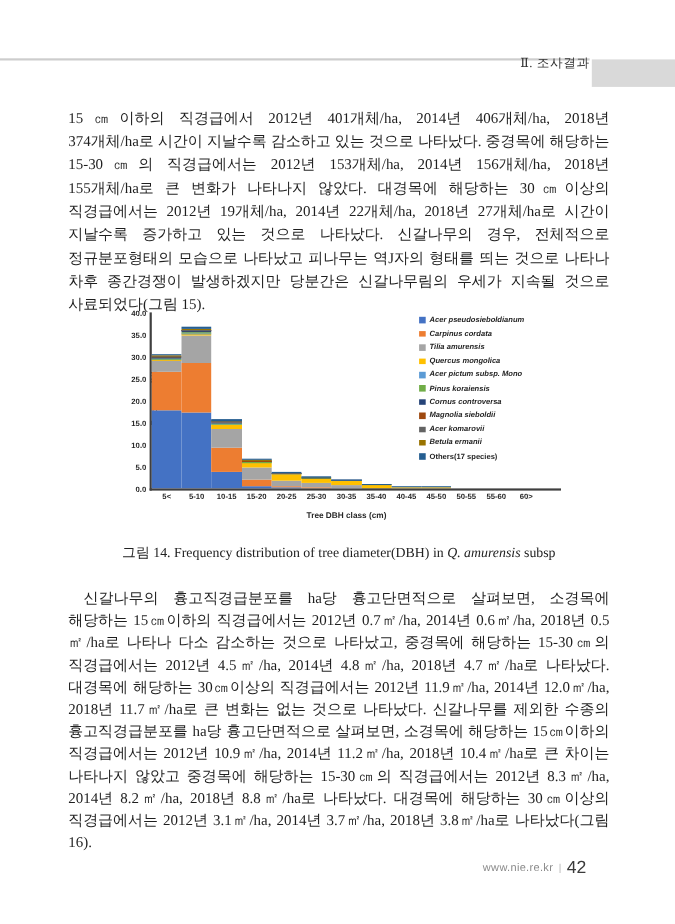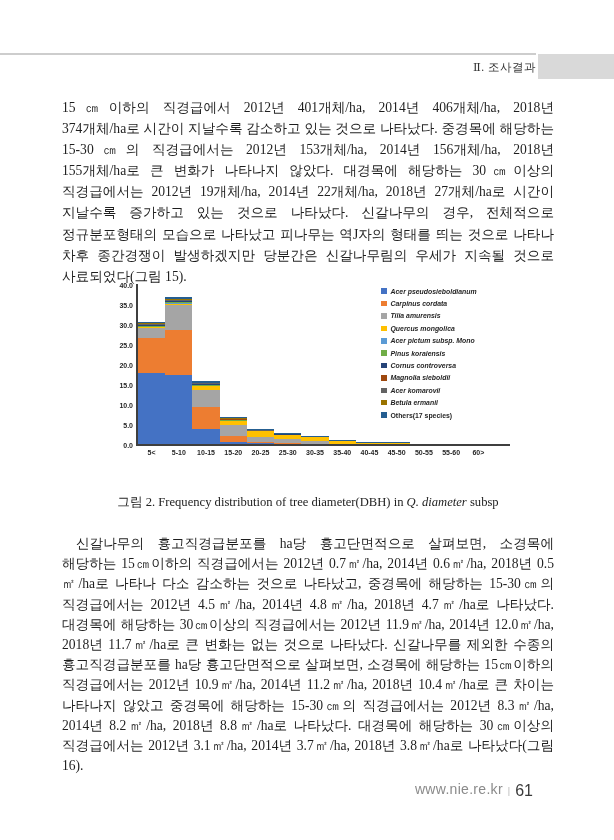--- a/index.html
+++ b/index.html
@@ -4,36 +4,36 @@
 <style>
   * { margin:0; padding:0; box-sizing:border-box; }
   html,body { background:#ffffff; }
   body {
     width:614px; height:840px; position:relative; overflow:hidden;
     font-family:"Liberation Serif","DejaVu Serif",serif;
     color:#1c1c1c;
   }
   
   .header-rule { position:absolute; top:53px; left:0; width:536px; height:2px; background:#cdcdcd; }
-  .header-section { position:absolute; top:60px; left:0; width:536px; text-align:right;
+  .header-section { position:absolute; top:50px; left:0; width:536px; text-align:right;
     font-size:11.5px; color:#333; letter-spacing:0.5px; }
   .header-tab { position:absolute; top:54px; left:538px; width:76px; height:25px; background:#d9d9d9; }
   
   .para { position:absolute; left:62px; width:492px; font-size:13.6px; line-height:21.1px;
     text-align:justify; word-break:keep-all; color:#1e1e1e; }
   #para1 { top:97px; }
   #para2 { top:534px; text-indent:14px; line-height:20.2px; }
   
   .caption { position:absolute; top:494px; left:62px; width:492px; text-align:center;
     font-size:12.6px; color:#222; }
   .caption .it { font-style:italic; }
   
   .footer { position:absolute; top:781px; left:0; width:533px; text-align:right;
     font-family:"Liberation Sans","DejaVu Sans",sans-serif; }
-  .footer .url { font-size:14px; color:#8a8a8a; letter-spacing:0.3px; vertical-align:2px; }
+  .footer .url { font-size:10px; color:#8a8a8a; letter-spacing:0.3px; vertical-align:2px; }
   .footer .sep { font-size:9px; color:#b5b5b5; margin:0 5px; vertical-align:2px; }
   .footer .pgnum { font-size:16px; color:#3a3a3a; }
   
   .chart { position:absolute; top:278px; left:113px; width:402px; height:208px;
     font-family:"Liberation Sans","DejaVu Sans",sans-serif; }
   .chart .y-title { position:absolute; left:-26px; top:78px; width:110px; height:12px;
     transform:rotate(-90deg); transform-origin:center; text-align:center;
     font-size:7.5px; font-weight:bold; color:#262626; }
   .chart .y-ticks { position:absolute; left:0; top:6px; width:20px; height:160px; }
   .chart .y-ticks div { position:absolute; right:0; width:20px; text-align:right;
@@ -156,20 +156,21 @@
       <div style="left: 108.923px; width: 27.2308px;">20-25</div>
       <div style="left: 136.154px; width: 27.2308px;">25-30</div>
       <div style="left: 163.385px; width: 27.2308px;">30-35</div>
       <div style="left: 190.615px; width: 27.2308px;">35-40</div>
       <div style="left: 217.846px; width: 27.2308px;">40-45</div>
       <div style="left: 245.077px; width: 27.2308px;">45-50</div>
       <div style="left: 272.308px; width: 27.2308px;">50-55</div>
       <div style="left: 299.538px; width: 27.2308px;">55-60</div>
       <div style="left: 326.769px; width: 27.2308px;">60&gt;</div>
     </div>
+  <div class="x-title">Tree DBH class (cm)</div>
   <div class="legend">
       <div class="li">
         <span class="sw" style="background: rgb(68, 114, 196);"></span>
         <span class="lt" style="font-style: italic;">Acer pseudosieboldianum</span>
       </div>
       <div class="li">
         <span class="sw" style="background: rgb(237, 125, 49);"></span>
         <span class="lt" style="font-style: italic;">Carpinus cordata</span>
       </div>
       <div class="li">
@@ -205,20 +206,20 @@
         <span class="lt" style="font-style: italic;">Betula ermanii</span>
       </div>
       <div class="li">
         <span class="sw" style="background: rgb(37, 94, 145);"></span>
         <span class="lt" style="font-style: normal;">Others(17 species)</span>
       </div>
     </div>
 </div>
 
 <div class="caption">
-  <span>그림 2. Frequency distribution of tree diameter(DBH) in </span><span class="it">Q. diameter</span><span> subsp</span>
+  <span>그림 14. Frequency distribution of tree diameter(DBH) in </span><span class="it">Q. amurensis</span><span> subsp</span>
 </div>
 
 <p class="para" id="para2">신갈나무의 흉고직경급분포를 ha당 흉고단면적으로 살펴보면, 소경목에 해당하는 15㎝이하의 직경급에서는 2012년 0.7㎡/ha, 2014년 0.6㎡/ha, 2018년 0.5㎡/ha로 나타나 다소 감소하는 것으로 나타났고, 중경목에 해당하는 15-30㎝의 직경급에서는 2012년 4.5㎡/ha, 2014년 4.8㎡/ha, 2018년 4.7㎡/ha로 나타났다. 대경목에 해당하는 30㎝이상의 직경급에서는 2012년 11.9㎡/ha, 2014년 12.0㎡/ha, 2018년 11.7㎡/ha로 큰 변화는 없는 것으로 나타났다. 신갈나무를 제외한 수종의 흉고직경급분포를 ha당 흉고단면적으로 살펴보면, 소경목에 해당하는 15㎝이하의 직경급에서는 2012년 10.9㎡/ha, 2014년 11.2㎡/ha, 2018년 10.4㎡/ha로 큰 차이는 나타나지 않았고 중경목에 해당하는 15-30㎝의 직경급에서는 2012년 8.3㎡/ha, 2014년 8.2㎡/ha, 2018년 8.8㎡/ha로 나타났다. 대경목에 해당하는 30㎝이상의 직경급에서는 2012년 3.1㎡/ha, 2014년 3.7㎡/ha, 2018년 3.8㎡/ha로 나타났다(그림 16).</p>
 
 <div class="footer">
-  <span class="url">www.nie.re.kr</span><span class="sep">|</span><span class="pgnum">61</span>
+  <span class="url">www.nie.re.kr</span><span class="sep">|</span><span class="pgnum">42</span>
 </div>
 
 </body></html>

